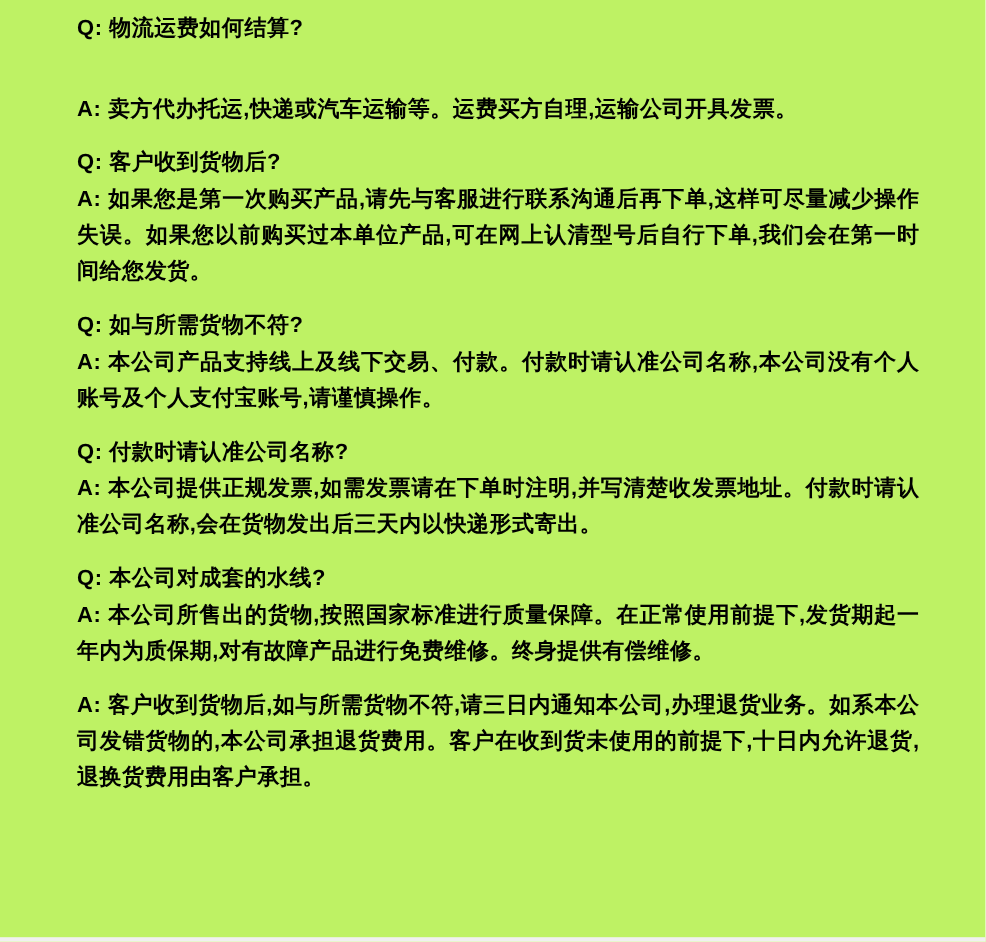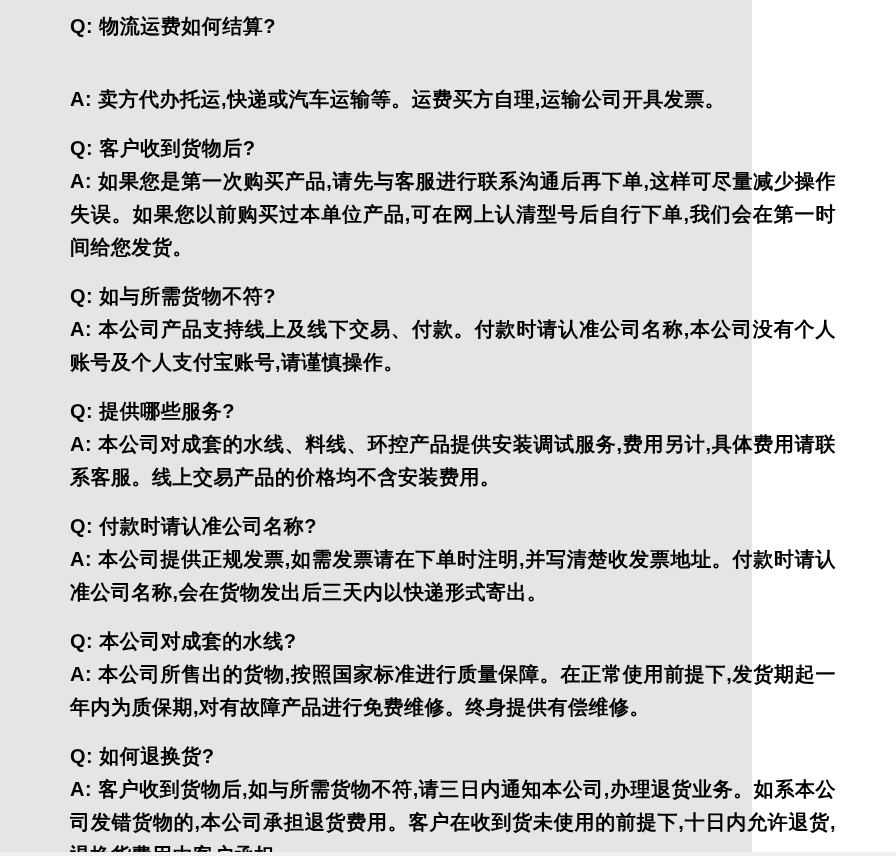--- a/index.html
+++ b/index.html
@@ -5,23 +5,23 @@
   * { margin: 0; padding: 0; box-sizing: border-box; }
   html, body {
     width: 896px;
     height: 856px;
     background: #ffffff;
     overflow: hidden;
     font-family: "Liberation Sans", sans-serif;
   }
   .faq-page {
     position: relative;
-    width: 752px;
+    width: 896px;
     height: 856px;
-    background: #e5e5e5;
+    background: #bef264;
   }
   .faq-content {
     position: absolute;
     top: 10px;
     left: 70px;
     width: 766px;
   }
   .qa-block {
     margin-bottom: 16px;
   }
@@ -58,36 +58,31 @@
     <div class="qa-block">
       <p class="q-line" style="color: rgb(0, 0, 0);"><span class="prefix">Q:</span><span>客户收到货物后?</span></p>
       <p class="a-text" style="color: rgb(0, 0, 0);"><span class="prefix">A:</span><span>如果您是第一次购买产品,请先与客服进行联系沟通后再下单,这样可尽量减少操作失误。如果您以前购买过本单位产品,可在网上认清型号后自行下单,我们会在第一时间给您发货。</span></p>
     </div>
 
     <div class="qa-block">
       <p class="q-line" style="color: rgb(0, 0, 0);"><span class="prefix">Q:</span><span>如与所需货物不符?</span></p>
       <p class="a-text" style="color: rgb(0, 0, 0);"><span class="prefix">A:</span><span>本公司产品支持线上及线下交易、付款。付款时请认准公司名称,本公司没有个人账号及个人支付宝账号,请谨慎操作。</span></p>
     </div>
 
-    <div class="qa-block">
-      <p class="q-line" style="color: rgb(0, 0, 0);"><span class="prefix">Q:</span><span>提供哪些服务?</span></p>
-      <p class="a-text" style="color: rgb(0, 0, 0);"><span class="prefix">A:</span><span>本公司对成套的水线、料线、环控产品提供安装调试服务,费用另计,具体费用请联系客服。线上交易产品的价格均不含安装费用。</span></p>
-    </div>
 
     <div class="qa-block">
       <p class="q-line" style="color: rgb(0, 0, 0);"><span class="prefix">Q:</span><span>付款时请认准公司名称?</span></p>
       <p class="a-text" style="color: rgb(0, 0, 0);"><span class="prefix">A:</span><span>本公司提供正规发票,如需发票请在下单时注明,并写清楚收发票地址。付款时请认准公司名称,会在货物发出后三天内以快递形式寄出。</span></p>
     </div>
 
     <div class="qa-block">
       <p class="q-line" style="color: rgb(0, 0, 0);"><span class="prefix">Q:</span><span>本公司对成套的水线?</span></p>
       <p class="a-text" style="color: rgb(0, 0, 0);"><span class="prefix">A:</span><span>本公司所售出的货物,按照国家标准进行质量保障。在正常使用前提下,发货期起一年内为质保期,对有故障产品进行免费维修。终身提供有偿维修。</span></p>
     </div>
 
     <div class="qa-block">
-      <p class="q-line" style="color: rgb(0, 0, 0);"><span class="prefix">Q:</span><span>如何退换货?</span></p>
       <p class="a-text" style="color: rgb(0, 0, 0);"><span class="prefix">A:</span><span>客户收到货物后,如与所需货物不符,请三日内通知本公司,办理退货业务。如系本公司发错货物的,本公司承担退货费用。客户在收到货未使用的前提下,十日内允许退货,退换货费用由客户承担。</span></p>
     </div>
 
   </div>
 
   <div class="footer-divider" style="background: rgb(240, 240, 240);"></div>
 </div>
 
 </body></html>

